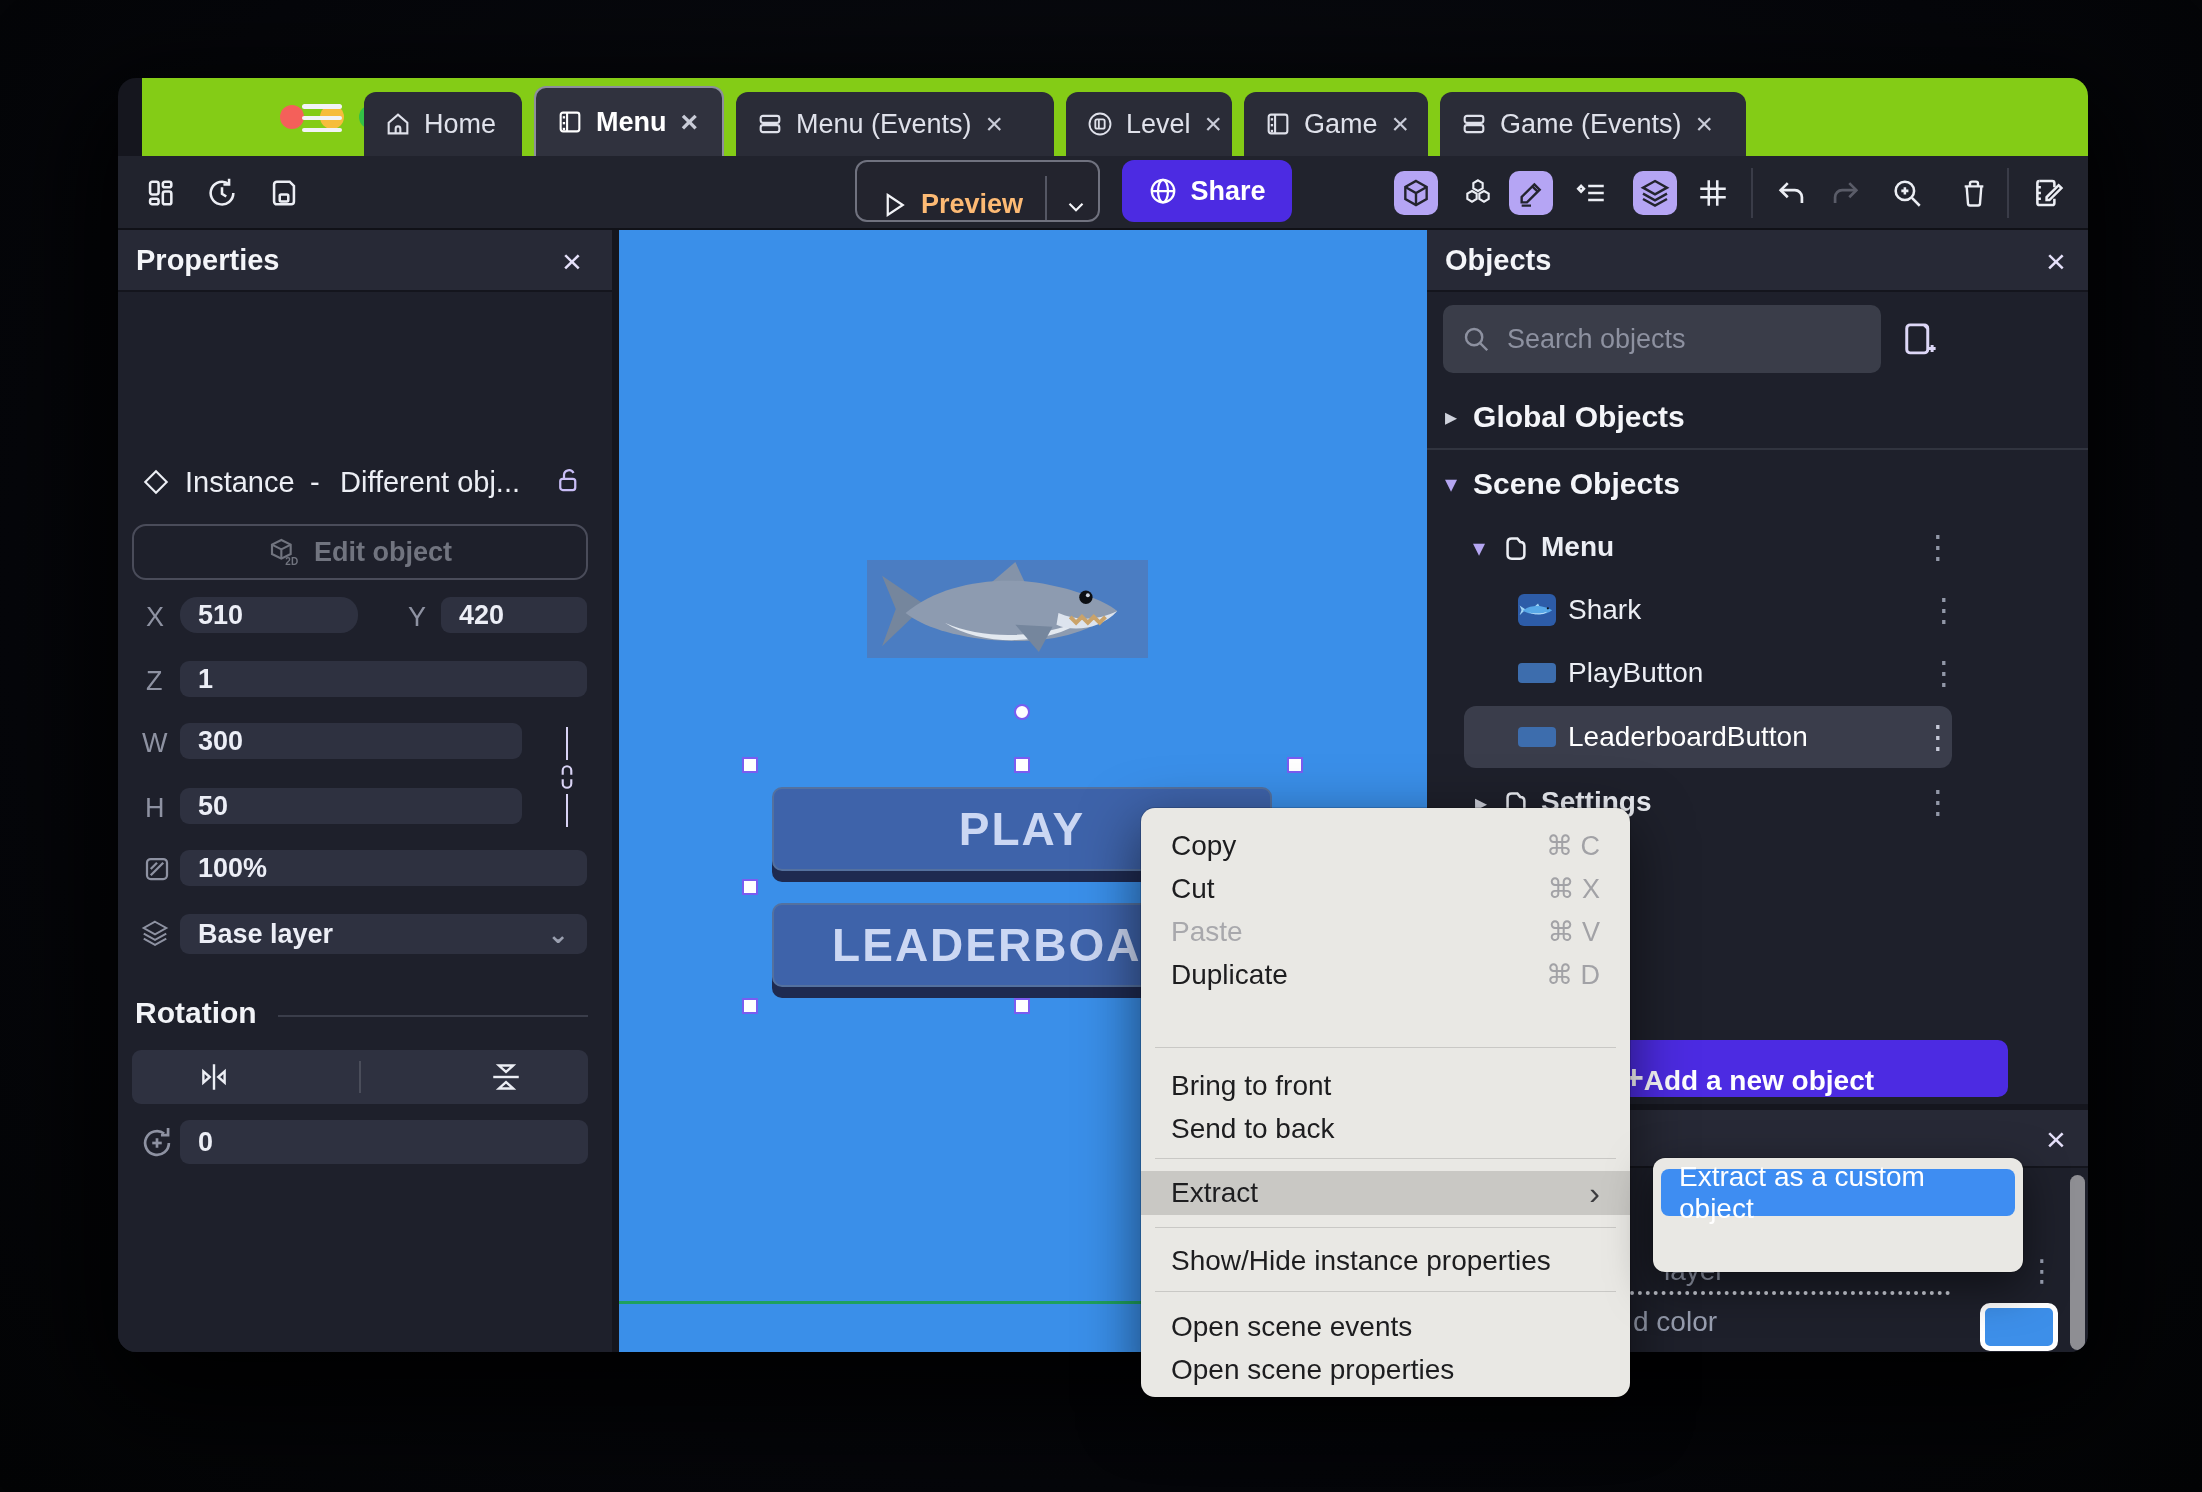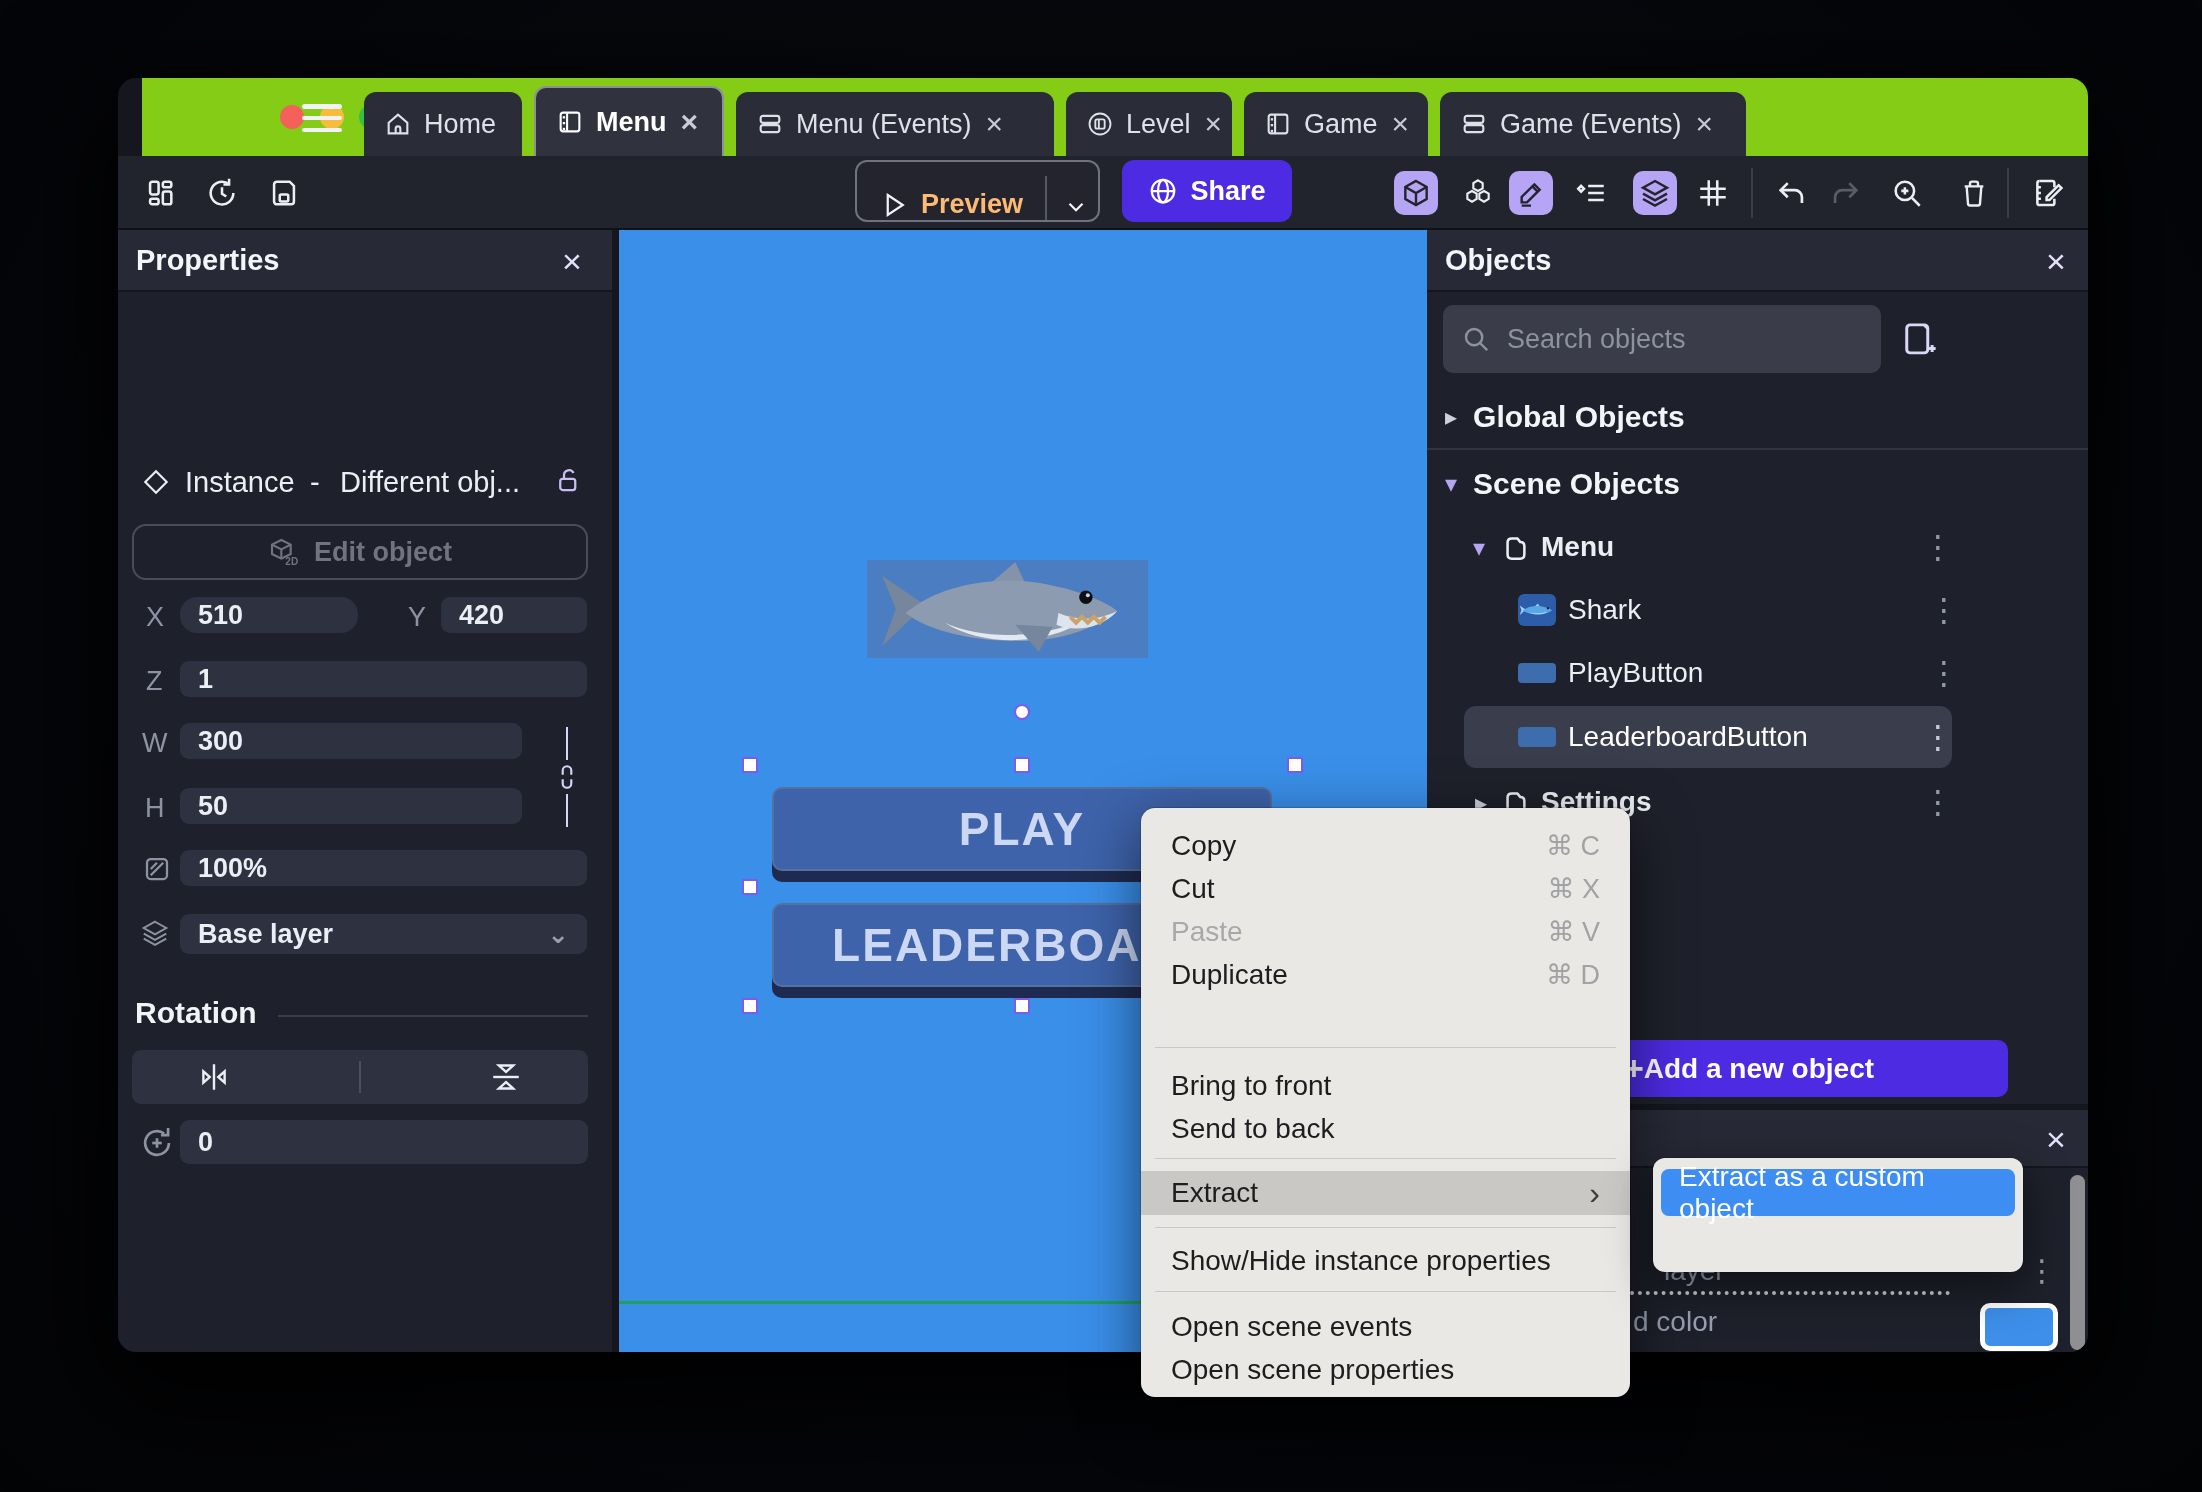--- a/index.html
+++ b/index.html
@@ -69,21 +69,21 @@
   #searchBox input::placeholder{color:#8d91a0;}
   .grp{position:absolute;left:0;width:100%;height:52px;display:flex;align-items:center;gap:16px;padding-left:18px;box-sizing:border-box;
       font-size:30px;font-weight:bold;color:#f4f5f9;}
   .tri{font-size:24px;}
   .trow{position:absolute;left:0;width:100%;height:63px;}
   .trow .tl{position:absolute;font-size:28px;color:#eceef4;top:15px;}
   .kebab{position:absolute;left:495px;top:12px;font-size:32px;color:#9298a8;letter-spacing:0;}
   #selRow{position:absolute;left:37px;top:476px;width:488px;height:62px;background:#3a3d4b;border-radius:12px;}
   .objrect{position:absolute;width:38px;height:20px;background:#3d6dad;border-radius:4px;top:21px;}
   #addBtn{position:absolute;left:63px;top:810px;width:518px;height:57px;background:#4c2be2;border-radius:10px;
-      display:flex;align-items:center;justify-content:center;gap:0;color:#fff;font-weight:bold;font-size:28px;}
+      display:flex;align-items:flex-end;justify-content:center;gap:0;color:#fff;font-weight:bold;font-size:28px;}
 
   
   #layersPanel{left:1309px;top:1032px;width:661px;height:242px;}
   .dotline{position:absolute;left:203px;top:181px;width:320px;border-top:4px dotted #cfd2dc;}
   #swatch{position:absolute;left:553px;top:193px;width:78px;height:48px;background:#3d8fe9;border:5px solid #fff;border-radius:10px;box-sizing:border-box;}
   #scrollThumb{position:absolute;left:643px;top:65px;width:15px;height:175px;background:#8e8e93;border-radius:8px;}
 
   
   #ctxmenu{position:absolute;left:1141px;top:808px;width:489px;height:589px;background:#e9e8e4;border-radius:14px;
       box-shadow:0 18px 60px rgba(0,0,0,.55), 0 0 0 1px rgba(0,0,0,.15);}

